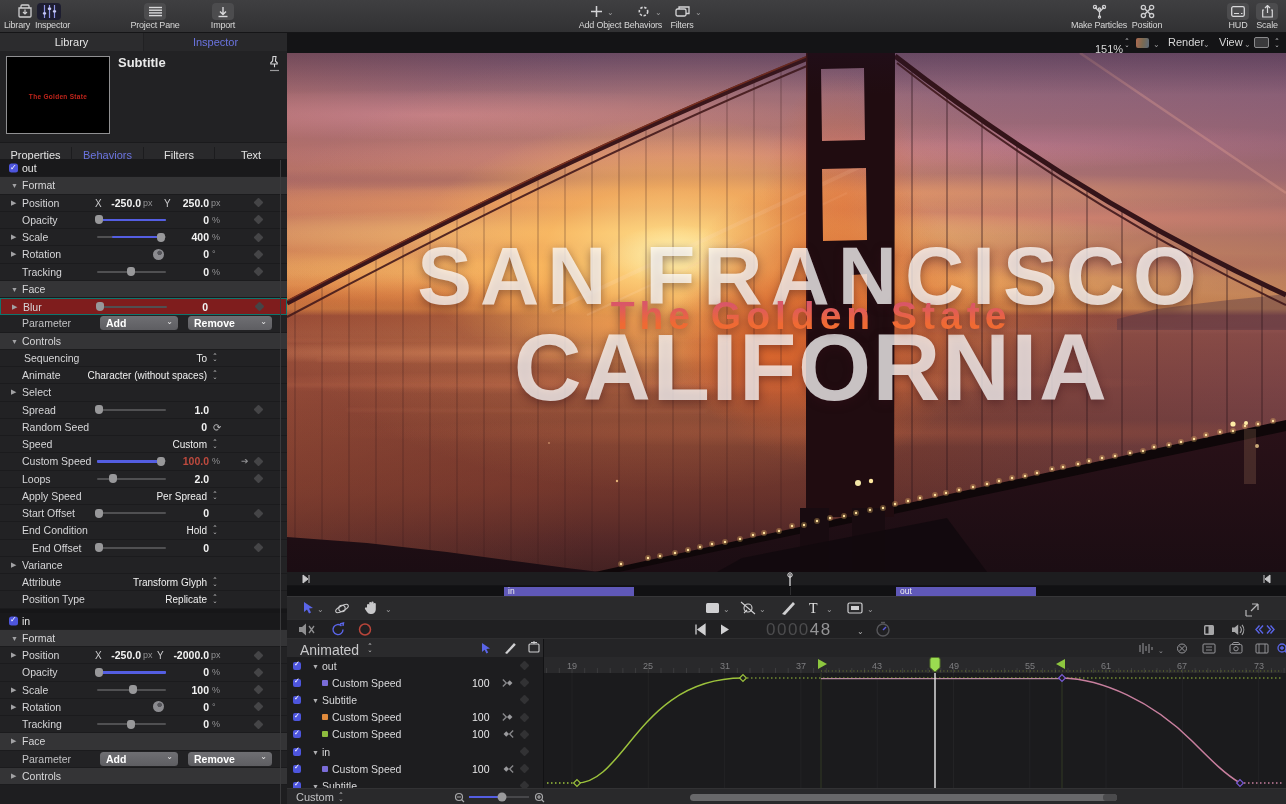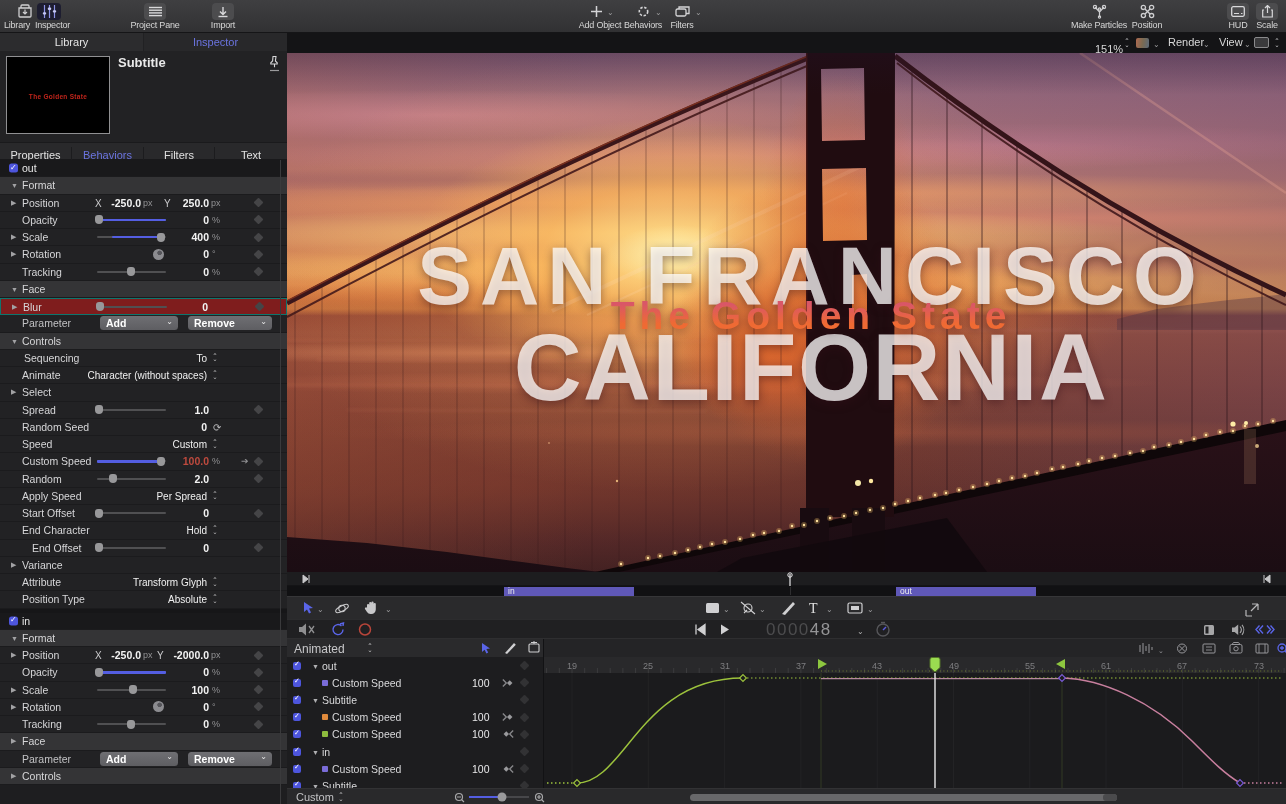--- a/index.html
+++ b/index.html
@@ -350,40 +350,40 @@
         <span class="lbl" style="left:22px">Custom Speed</span>
         <span class="trk" style="left:97px;width:69px"></span>
         <span class="trkb" style="left:97px;width:62px"></span>
         <span class="hdl" style="left:157px"></span>
         <span class="val red">100.0</span>
         <span class="unit">%</span>
         <span class="arr">➔</span>
         <span class="kfd"></span>
       </div>
       <div class="irow ">
-        <span class="lbl" style="left:22px">Random</span>
+        <span class="lbl" style="left:22px">Loops</span>
         <span class="trk" style="left:97px;width:69px"></span>
         <span class="hdl" style="left:109px"></span>
         <span class="val">2.0</span>
         <span class="kfd"></span>
       </div>
       <div class="irow ">
         <span class="lbl" style="left:22px">Apply Speed</span>
         <span class="popv">Per Spread</span>
         <span class="updn">⌃<br>⌄</span>
       </div>
       <div class="irow ">
         <span class="lbl" style="left:22px">Start Offset</span>
         <span class="trk" style="left:97px;width:69px"></span>
         <span class="hdl" style="left:95px"></span>
         <span class="val">0</span>
         <span class="kfd"></span>
       </div>
       <div class="irow ">
-        <span class="lbl" style="left:22px">End Character</span>
+        <span class="lbl" style="left:22px">End Condition</span>
         <span class="popv">Hold</span>
         <span class="updn">⌃<br>⌄</span>
       </div>
       <div class="irow ">
         <span class="lbl" style="left:32px">End Offset</span>
         <span class="trk" style="left:97px;width:69px"></span>
         <span class="hdl" style="left:95px"></span>
         <span class="val">0</span>
         <span class="kfd"></span>
       </div>
@@ -391,21 +391,21 @@
         <span class="tri">▶</span>
         <span class="lbl" style="left:22px">Variance</span>
       </div>
       <div class="irow ">
         <span class="lbl" style="left:22px">Attribute</span>
         <span class="popv">Transform Glyph</span>
         <span class="updn">⌃<br>⌄</span>
       </div>
       <div class="irow ">
         <span class="lbl" style="left:22px">Position Type</span>
-        <span class="popv">Absolute</span>
+        <span class="popv">Replicate</span>
         <span class="updn">⌃<br>⌄</span>
       </div>
       <div class="isep"></div>
       <div class="irow chkrow">
         <span class="cb"></span>
         <span class="lbl b" style="left:22px">in</span>
       </div>
       <div class="irow hdr">
         <span class="tri">▼</span>
         <span class="lbl" style="left:22px">Format</span>
@@ -759,21 +759,21 @@
       </g>
   <g transform="translate(969,5.5)" stroke="#5a65e8" stroke-width="1.4" fill="none">
         <path d="M3.5,0 L0,4 L3.5,8 M7,0 L3.5,4 L7,8 M11,0 L14.5,4 L11,8 M14.5,0 L18,4 L14.5,8"></path>
       </g>
  </svg>
  <div id="tc">0000<b>48</b></div>
 </div>
 
 <div id="kfhead">
  <div class="lft">
-   <span style="position:absolute;left:7px;top:3px;font-size:12px;color:#c8c8ca">Animated</span>
+   <span style="position:absolute;left:13px;top:3px;font-size:14px;color:#c8c8ca">Animated</span>
    <span class="updn" style="left:79px;top:9px;color:#cacacc">⌃<br>⌄</span>
    <svg width="257" height="19" viewBox="0 0 257 19" style="position:absolute;left:0;top:0">
      <path d="M195,4 l0,9 2.6,-2.2 1.8,3.6 1.8,-0.9 -1.8,-3.6 3.6,-0.4 Z" fill="#5a65e8"></path>
      <path d="M218,14 L227,4 l1.8,1.8 L220,15 Z" fill="#d0d0d2"></path>
      <g fill="none" stroke="#d0d0d2" stroke-width="1.1">
           <rect x="242" y="5" width="10" height="8" rx="1"></rect>
           <path d="M247,2 v3 M244,3.5 h6" stroke-width="1"></path>
         </g>
    </svg>
  </div>

